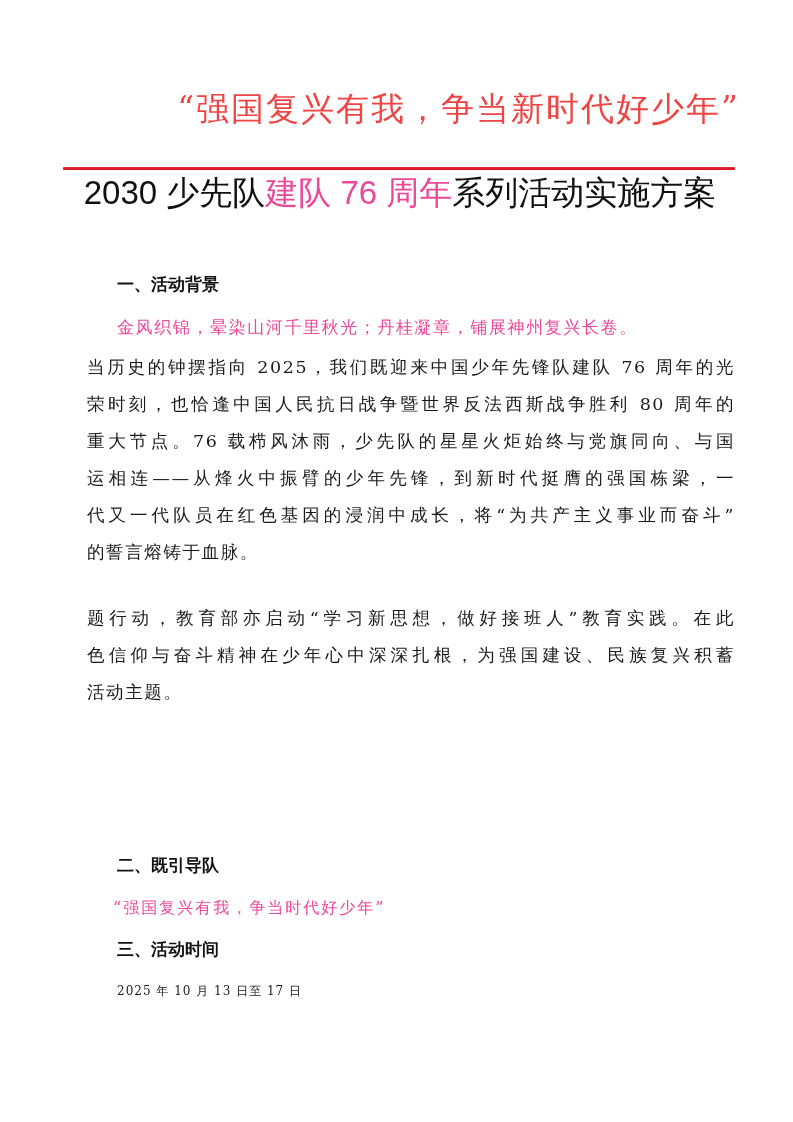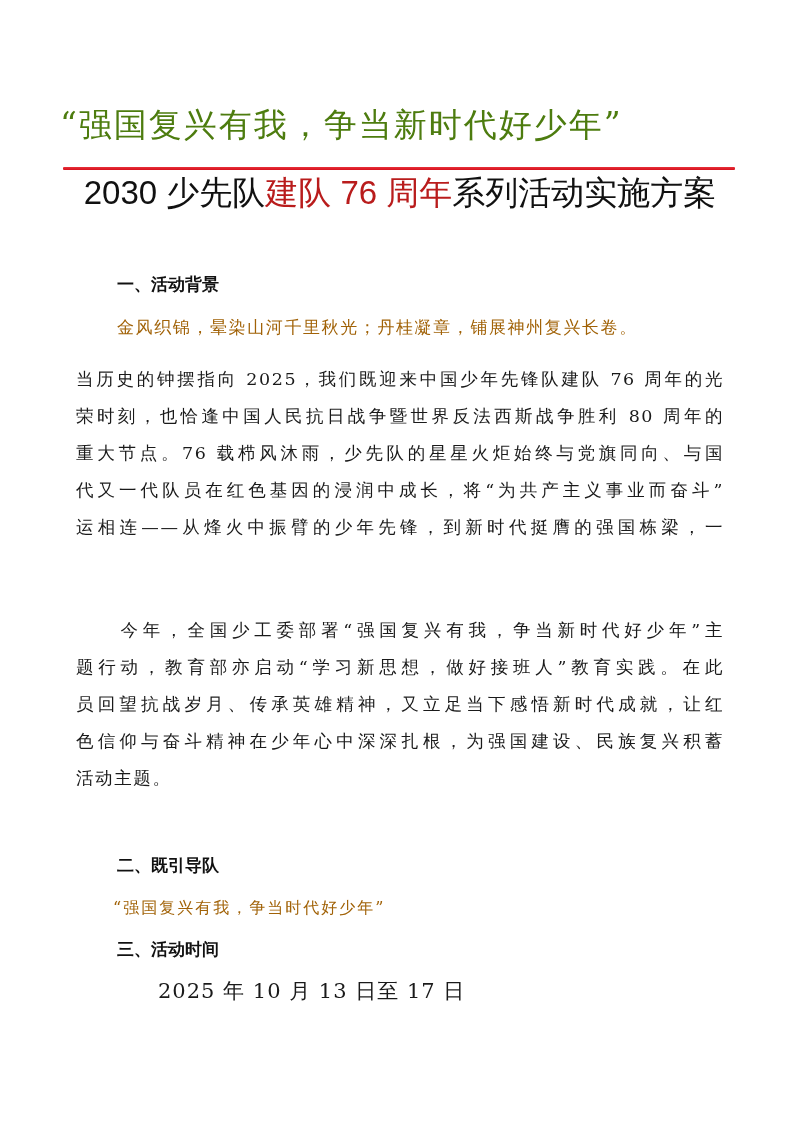--- a/index.html
+++ b/index.html
@@ -17,27 +17,27 @@
     }
     .page {
       position: absolute;
       left: 0; top: 0;
       width: 793px;
       height: 1122px;
     }
     .title-main {
       position: absolute;
       left: 60px;
-      top: 100px;
+      top: 84px;
       width: 680px;
-      text-align: left;
+      text-align: right;
       font-size: 33px;
       letter-spacing: 2px;
       font-family: "DejaVu Serif", "Liberation Serif", serif;
-      color: #4d7c0f;
+      color: #ef4444;
       line-height: 50px;
       white-space: nowrap;
     }
     .red-rule {
       position: absolute;
       left: 63px;
       top: 167px;
       width: 672px;
       height: 3px;
       background: linear-gradient(to bottom, #e8303a 0%, #d6101c 100%);
@@ -49,73 +49,71 @@
       top: 168px;
       width: 680px;
       text-align: center;
       font-family: "Liberation Sans", "DejaVu Sans", sans-serif;
       font-size: 33px;
       line-height: 50px;
       color: #111;
       white-space: nowrap;
       letter-spacing: 0px;
     }
-    .title-sub .red { color: #b91c1c; }
+    .title-sub .red { color: #ec4899; }
 
     .section-heading {
       position: absolute;
       left: 117px;
       font-family: "DejaVu Sans", "Liberation Sans", sans-serif;
       font-weight: bold;
       font-size: 17px;
       color: #111;
       line-height: 24px;
       white-space: nowrap;
     }
     .red-line {
       position: absolute;
       font-family: "DejaVu Serif", "Liberation Serif", serif;
       font-size: 17px;
-      color: #a16207;
+      color: #ec4899;
       letter-spacing: 1.6px;
       white-space: nowrap;
       line-height: 24px;
     }
     .body-text {
       position: absolute;
-      left: 76px;
+      left: 87px;
       width: 648px;
       font-family: "DejaVu Serif", "Liberation Serif", serif;
       font-size: 17.5px;
       color: #1a1a1a;
       letter-spacing: 1.6px;
       line-height: 37px;
-      margin-top: 12px;
     }
     .body-text .line {
       display: block;
       white-space: nowrap;
       text-align: justify;
       text-align-last: justify;
       height: 37px;
     }
     .body-text .line.last {
       text-align-last: left;
     }
     .date-line {
       position: absolute;
       left: 117px;
       top: 979px;
       font-family: "DejaVu Serif", "Liberation Serif", serif;
-      font-size: 21px;
+      font-size: 12px;
       color: #1a1a1a;
       letter-spacing: 1px;
       white-space: nowrap;
       line-height: 24px;
-      margin-left: 41px;
     }
   </style>
 </head>
 <body>
 
 <div class="page">
 
   <div class="title-main">“强国复兴有我，争当新时代好少年”</div>
 
   <div class="red-rule"></div>
@@ -125,28 +123,27 @@
   </div>
 
   <div class="section-heading" style="top:272px;">一、活动背景</div>
 
   <div class="red-line" style="left:117px; top:315px;">金风织锦，晕染山河千里秋光；丹桂凝章，铺展神州复兴长卷。</div>
 
   <div class="body-text" style="top:349px;">
     <span class="line">当历史的钟摆指向 2025，我们既迎来中国少年先锋队建队 76 周年的光</span>
     <span class="line">荣时刻，也恰逢中国人民抗日战争暨世界反法西斯战争胜利 80 周年的</span>
     <span class="line">重大节点。76 载栉风沐雨，少先队的星星火炬始终与党旗同向、与国</span>
+    <span class="line">运相连——从烽火中振臂的少年先锋，到新时代挺膺的强国栋梁，一</span>
     <span class="line">代又一代队员在红色基因的浸润中成长，将“为共产主义事业而奋斗”</span>
-    <span class="line">运相连——从烽火中振臂的少年先锋，到新时代挺膺的强国栋梁，一</span>
+    <span class="line last">的誓言熔铸于血脉。</span>
   </div>
 
   <div class="body-text" style="top:600px;">
-    <span class="line">　　今年，全国少工委部署“强国复兴有我，争当新时代好少年”主</span>
     <span class="line">题行动，教育部亦启动“学习新思想，做好接班人”教育实践。在此</span>
-    <span class="line">员回望抗战岁月、传承英雄精神，又立足当下感悟新时代成就，让红</span>
     <span class="line">色信仰与奋斗精神在少年心中深深扎根，为强国建设、民族复兴积蓄</span>
     <span class="line last">活动主题。</span>
   </div>
 
   <div class="section-heading" style="top:853px;">二、既引导队</div>
 
   <div class="red-line" style="left:113px; top:896px; font-size:16px; letter-spacing:2px;">“强国复兴有我，争当时代好少年”</div>
 
   <div class="section-heading" style="top:937px;">三、活动时间</div>
 

